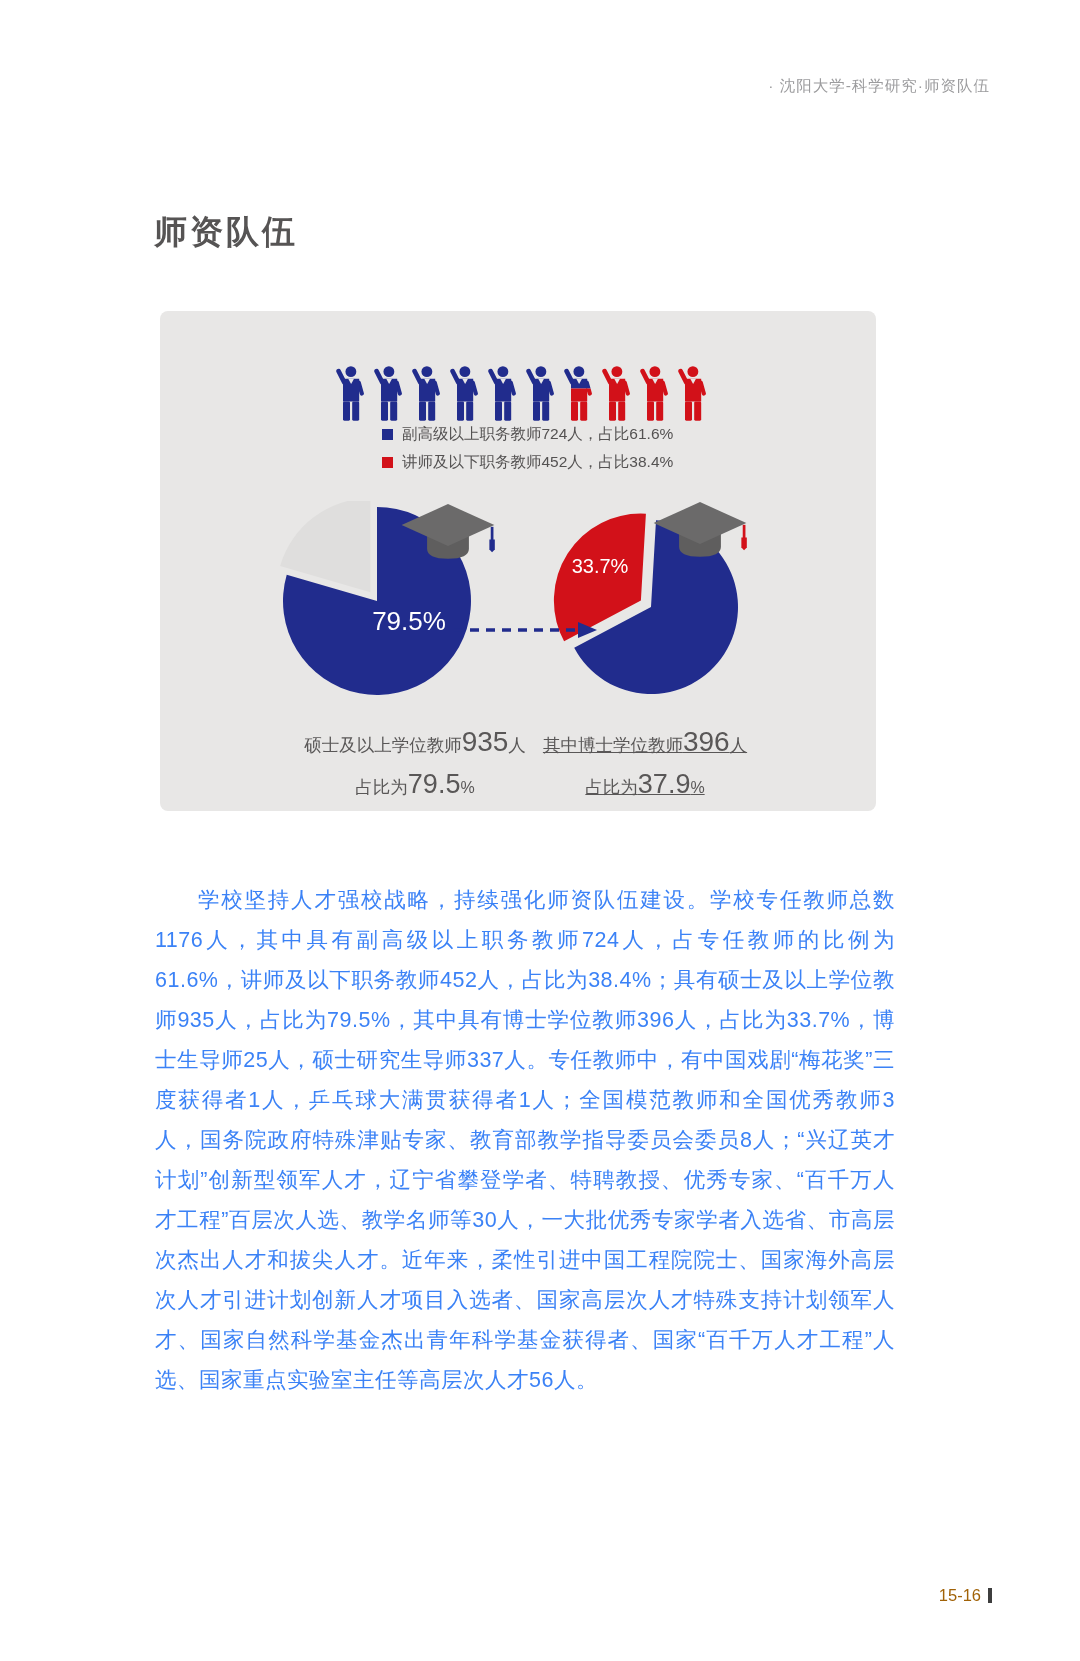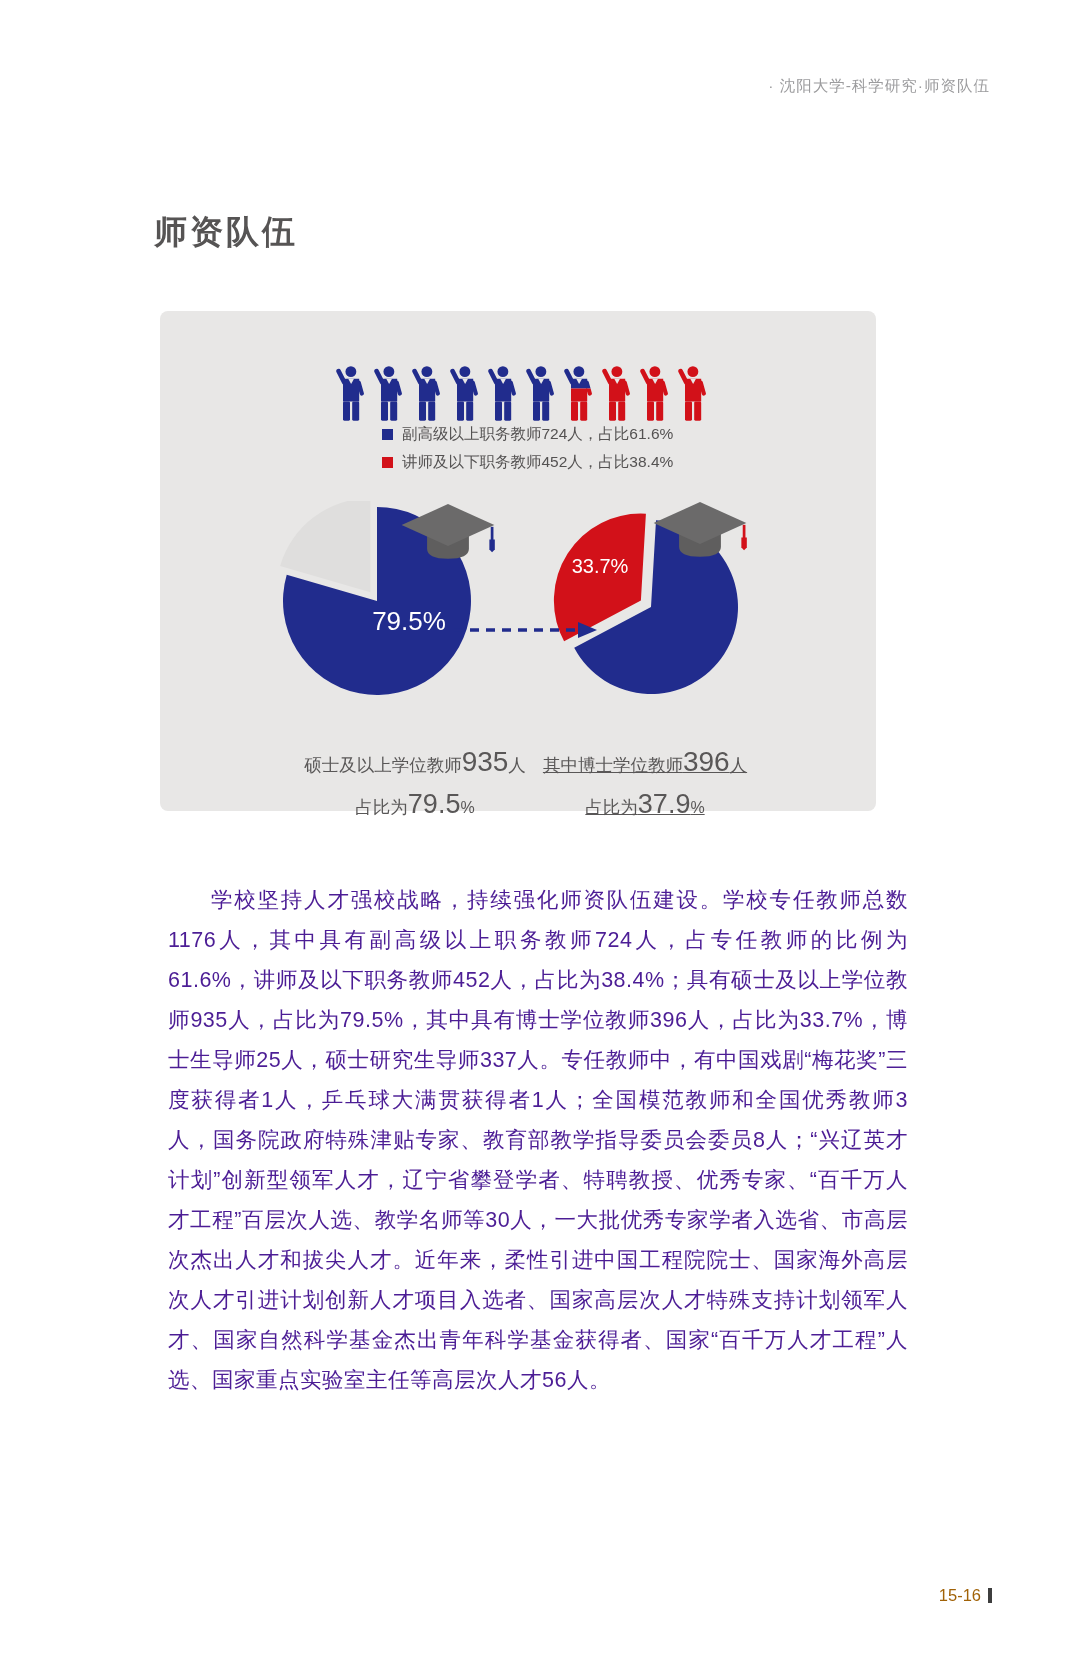--- a/index.html
+++ b/index.html
@@ -34,31 +34,31 @@
   #pieLeft{left:117px;top:190px;}
   #pieRight{left:391px;top:196px;}
   .pie text{font-family:"Liberation Sans","DejaVu Sans",sans-serif;}
   .cap{position:absolute;width:100px;height:70px;}
   .cap-left{left:238px;top:189px;}
   .cap-right{left:490px;top:187px;}
   .arrow{position:absolute;left:292px;top:309px;width:150px;height:20px;}
 
   
   .caption{position:absolute;top:414px;width:320px;text-align:center;color:#595757;
-           font-size:17.5px;line-height:1.2;margin-top:20px;}
+           font-size:17.5px;line-height:1.2;}
   .caption-left{left:95px;}
   .caption-right{left:325px;text-decoration:underline;}
   .cap-line1{margin-bottom:9px;}
   .num-lg{font-size:28px;}
   .num-md{font-size:27px;}
   .pct-sm{font-size:16px;}
 
   
-  .body-text{position:absolute;left:168px;top:880px;width:740px;margin:0;font-size:21.5px;
-             line-height:40px;color:#4c1d95;text-align:justify;text-indent:2em;letter-spacing:.5px;}
+  .body-text{position:absolute;left:155px;top:880px;width:740px;margin:0;font-size:21.5px;
+             line-height:40px;color:#3b82f6;text-align:justify;text-indent:2em;letter-spacing:.5px;}
 
   
   .footer{position:absolute;top:1586px;right:120px;display:flex;align-items:center;gap:7px;
           font-size:16.5px;color:#a16207;}
   .page-bar{display:inline-block;width:4px;height:15px;background:#3e3e3e;}
 
   .defs-holder{position:absolute;width:0;height:0;overflow:hidden;}
 </style>
 </head>
 <body>

